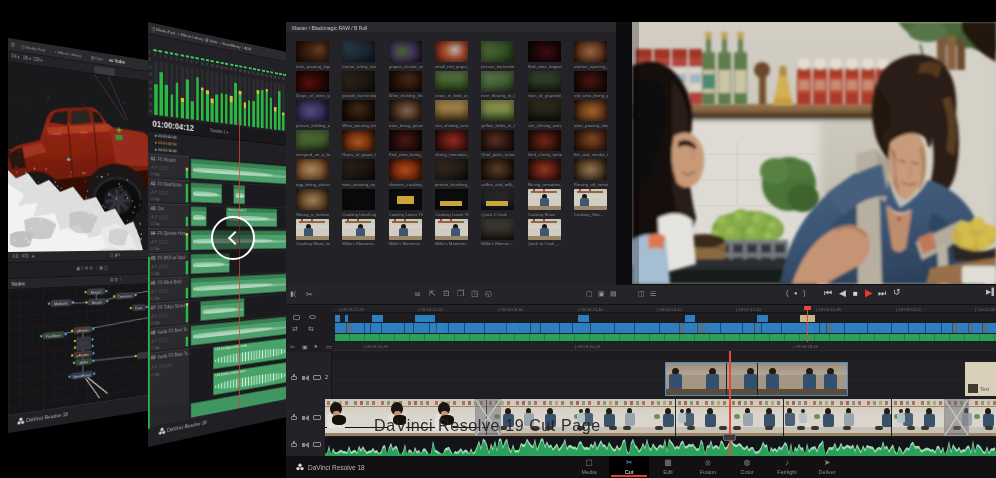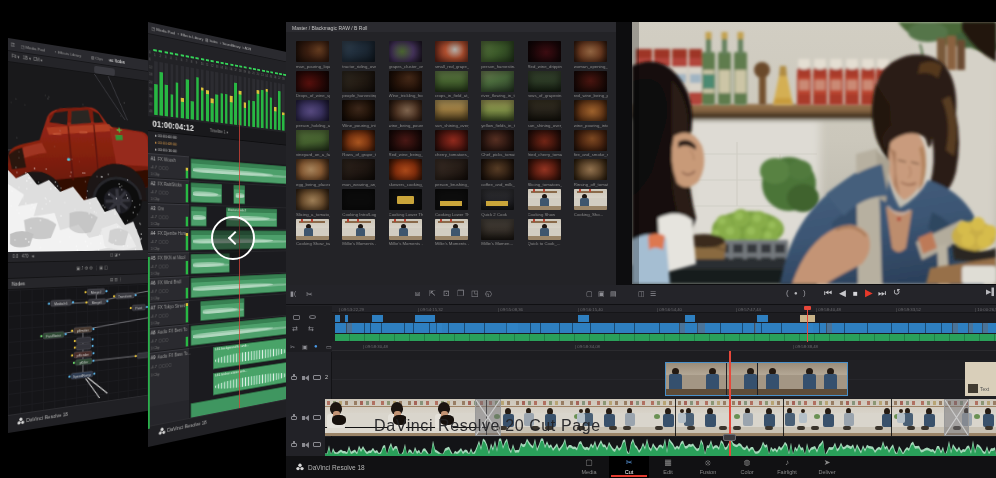--- a/index.html
+++ b/index.html
@@ -1469,21 +1469,21 @@
         <svg width="24" height="35" viewBox="0 0 24 35">
           <path d="M0 0 L24 35 M24 0 L0 35" stroke="#ccc" stroke-width="1.2"></path>
         </svg>
       </div>
       <div class="abs" style="left:619px;top:0;width:25px;height:37px;background:rgba(110,110,116,0.5);border:1px solid #999;">
         <svg width="23" height="35" viewBox="0 0 23 35">
           <path d="M0 0 L23 35 M23 0 L0 35" stroke="#ccc" stroke-width="1.2"></path>
         </svg>
       </div>
     </div>
-<div class="abs" style="left:88px;top:395px;font-size:16px;color:rgba(35,35,38,0.95);white-space:nowrap;letter-spacing:0.6px;">DaVinci Resolve 20 Cut Page</div>
+<div class="abs" style="left:88px;top:395px;font-size:16px;color:rgba(35,35,38,0.95);white-space:nowrap;letter-spacing:0.6px;">DaVinci Resolve 19 Cut Page</div>
 <div class="abs" style="left:39px;top:415px;width:671px;height:19px;background:#131417;overflow:hidden;">
       <svg width="671" height="19" viewBox="0 0 671 19">
         <polygon points="0,19 0,16.6 2,16.5 4,8.3 6,17.8 8,11.0 10,15.1 12,15.6 14,13.7 16,12.5 18,13.9 20,13.9 22,15.3 24,8.8 26,14.8 28,13.6 30,12.5 32,15.4 34,8.6 36,12.5 38,9.0 40,12.5 42,15.1 44,13.5 46,13.4 48,10.7 50,13.9 52,12.9 54,16.3 56,14.2 58,8.7 60,8.0 62,17.8 64,9.9 66,5.8 68,11.7 70,9.0 72,9.3 74,16.2 76,17.8 78,14.6 80,6.7 82,17.8 84,12.3 86,12.9 88,16.7 90,9.8 92,14.6 94,12.7 96,16.8 98,11.8 100,11.3 102,14.2 104,17.4 106,16.3 108,3.4 110,12.3 112,13.4 114,15.0 116,16.6 118,16.8 120,11.5 122,10.6 124,9.7 126,14.0 128,17.5 130,13.7 132,15.0 134,13.3 136,11.0 138,14.8 140,12.5 142,13.1 144,16.5 146,11.0 148,15.9 150,13.8 152,8.9 154,3.5 156,10.6 158,1.5 160,3.0 162,7.6 164,15.2 166,6.3 168,11.3 170,3.3 172,12.5 174,1.8 176,1.5 178,9.5 180,4.2 182,1.5 184,10.3 186,14.0 188,7.0 190,13.2 192,12.9 194,12.8 196,5.7 198,7.6 200,6.8 202,1.5 204,4.8 206,7.5 208,9.0 210,1.5 212,11.8 214,7.2 216,1.5 218,1.5 220,8.7 222,4.0 224,8.8 226,7.2 228,11.5 230,9.0 232,6.3 234,11.8 236,9.5 238,6.4 240,1.5 242,10.8 244,7.9 246,8.1 248,9.7 250,9.5 252,11.0 254,5.0 256,4.1 258,8.7 260,10.6 262,9.8 264,11.0 266,6.2 268,9.0 270,3.6 272,11.1 274,6.8 276,3.1 278,7.6 280,7.4 282,10.9 284,4.7 286,8.2 288,11.3 290,12.3 292,7.8 294,11.4 296,9.4 298,3.3 300,2.2 302,13.3 304,16.6 306,5.5 308,1.5 310,7.4 312,9.5 314,13.5 316,11.0 318,5.4 320,10.2 322,1.5 324,9.5 326,12.0 328,6.1 330,9.2 332,11.6 334,7.9 336,7.4 338,9.4 340,1.5 342,13.7 344,1.5 346,3.9 348,6.5 350,10.4 352,8.5 354,10.1 356,4.8 358,3.6 360,8.9 362,8.8 364,6.8 366,7.4 368,6.4 370,9.5 372,11.7 374,10.7 376,2.2 378,5.9 380,16.8 382,8.3 384,8.4 386,3.0 388,10.1 390,8.2 392,8.2 394,10.5 396,2.9 398,5.0 400,10.5 402,9.6 404,5.2 406,1.6 408,5.8 410,7.2 412,7.7 414,6.0 416,7.1 418,10.0 420,10.7 422,8.1 424,12.3 426,9.9 428,9.9 430,14.2 432,14.5 434,13.3 436,10.3 438,4.5 440,8.2 442,7.3 444,17.6 446,9.7 448,12.4 450,10.7 452,13.2 454,8.8 456,11.1 458,8.4 460,4.7 462,7.3 464,16.1 466,5.5 468,17.8 470,9.6 472,12.2 474,6.4 476,10.8 478,10.3 480,17.8 482,6.0 484,13.6 486,10.5 488,9.8 490,9.0 492,13.1 494,7.7 496,5.8 498,2.9 500,17.8 502,13.9 504,10.0 506,10.3 508,10.0 510,5.4 512,11.9 514,10.3 516,5.4 518,10.0 520,9.4 522,7.6 524,8.6 526,9.6 528,7.2 530,13.1 532,7.0 534,10.6 536,14.2 538,7.9 540,12.2 542,7.7 544,8.9 546,9.2 548,9.8 550,13.5 552,11.0 554,9.7 556,11.0 558,3.9 560,10.2 562,8.5 564,13.4 566,9.7 568,7.3 570,13.8 572,16.5 574,8.9 576,11.7 578,15.9 580,12.2 582,9.9 584,11.4 586,6.2 588,4.6 590,9.1 592,8.9 594,8.8 596,12.8 598,12.5 600,11.2 602,10.6 604,11.2 606,12.4 608,11.9 610,14.4 612,8.9 614,9.1 616,14.2 618,9.6 620,17.8 622,12.7 624,3.7 626,14.1 628,6.9 630,10.1 632,12.7 634,9.6 636,13.8 638,12.1 640,12.4 642,9.1 644,8.4 646,14.6 648,3.2 650,14.2 652,6.9 654,8.0 656,10.2 658,13.7 660,15.1 662,9.0 664,15.2 666,11.3 668,11.3 670,10.3 671,19" fill="#a5d8ba"></polygon>
         <polygon points="0,19 0,18.2 2,18.2 4,10.9 6,18.2 8,13.6 10,17.7 12,18.2 14,16.3 16,15.1 18,16.5 20,16.5 22,17.9 24,11.4 26,17.4 28,16.2 30,15.1 32,18.0 34,11.2 36,15.1 38,11.6 40,15.1 42,17.7 44,16.1 46,16.0 48,13.3 50,16.5 52,15.5 54,18.2 56,16.8 58,11.3 60,10.6 62,18.2 64,12.5 66,8.4 68,14.3 70,11.6 72,11.9 74,18.2 76,18.2 78,17.2 80,9.3 82,18.2 84,14.9 86,15.5 88,18.2 90,12.4 92,17.2 94,15.3 96,18.2 98,14.4 100,13.9 102,16.8 104,18.2 106,18.2 108,6.0 110,14.9 112,16.0 114,17.6 116,18.2 118,18.2 120,14.1 122,13.2 124,12.3 126,16.6 128,18.2 130,16.3 132,17.6 134,15.9 136,13.6 138,17.4 140,15.1 142,15.7 144,18.2 146,13.6 148,18.2 150,16.4 152,11.5 154,6.1 156,13.2 158,4.1 160,5.6 162,10.2 164,17.8 166,8.9 168,13.9 170,5.9 172,15.1 174,4.4 176,4.1 178,12.1 180,6.8 182,4.1 184,12.9 186,16.6 188,9.6 190,15.8 192,15.5 194,15.4 196,8.3 198,10.2 200,9.4 202,4.1 204,7.4 206,10.1 208,11.6 210,4.1 212,14.4 214,9.8 216,4.1 218,4.1 220,11.3 222,6.6 224,11.4 226,9.8 228,14.1 230,11.6 232,8.9 234,14.4 236,12.1 238,9.0 240,4.1 242,13.4 244,10.5 246,10.7 248,12.3 250,12.1 252,13.6 254,7.6 256,6.7 258,11.3 260,13.2 262,12.4 264,13.6 266,8.8 268,11.6 270,6.2 272,13.7 274,9.4 276,5.7 278,10.2 280,10.0 282,13.5 284,7.3 286,10.8 288,13.9 290,14.9 292,10.4 294,14.0 296,12.0 298,5.9 300,4.8 302,15.9 304,18.2 306,8.1 308,4.1 310,10.0 312,12.1 314,16.1 316,13.6 318,8.0 320,12.8 322,4.1 324,12.1 326,14.6 328,8.7 330,11.8 332,14.2 334,10.5 336,10.0 338,12.0 340,4.1 342,16.3 344,4.1 346,6.5 348,9.1 350,13.0 352,11.1 354,12.7 356,7.4 358,6.2 360,11.5 362,11.4 364,9.4 366,10.0 368,9.0 370,12.1 372,14.3 374,13.3 376,4.8 378,8.5 380,18.2 382,10.9 384,11.0 386,5.6 388,12.7 390,10.8 392,10.8 394,13.1 396,5.5 398,7.6 400,13.1 402,12.2 404,7.8 406,4.2 408,8.4 410,9.8 412,10.3 414,8.6 416,9.7 418,12.6 420,13.3 422,10.7 424,14.9 426,12.5 428,12.5 430,16.8 432,17.1 434,15.9 436,12.9 438,7.1 440,10.8 442,9.9 444,18.2 446,12.3 448,15.0 450,13.3 452,15.8 454,11.4 456,13.7 458,11.0 460,7.3 462,9.9 464,18.2 466,8.1 468,18.2 470,12.2 472,14.8 474,9.0 476,13.4 478,12.9 480,18.2 482,8.6 484,16.2 486,13.1 488,12.4 490,11.6 492,15.7 494,10.3 496,8.4 498,5.5 500,18.2 502,16.5 504,12.6 506,12.9 508,12.6 510,8.0 512,14.5 514,12.9 516,8.0 518,12.6 520,12.0 522,10.2 524,11.2 526,12.2 528,9.8 530,15.7 532,9.6 534,13.2 536,16.8 538,10.5 540,14.8 542,10.3 544,11.5 546,11.8 548,12.4 550,16.1 552,13.6 554,12.3 556,13.6 558,6.5 560,12.8 562,11.1 564,16.0 566,12.3 568,9.9 570,16.4 572,18.2 574,11.5 576,14.3 578,18.2 580,14.8 582,12.5 584,14.0 586,8.8 588,7.2 590,11.7 592,11.5 594,11.4 596,15.4 598,15.1 600,13.8 602,13.2 604,13.8 606,15.0 608,14.5 610,17.0 612,11.5 614,11.7 616,16.8 618,12.2 620,18.2 622,15.3 624,6.3 626,16.7 628,9.5 630,12.7 632,15.3 634,12.2 636,16.4 638,14.7 640,15.0 642,11.7 644,11.0 646,17.2 648,5.8 650,16.8 652,9.5 654,10.6 656,12.8 658,16.3 660,17.7 662,11.6 664,17.8 666,13.9 668,13.9 670,12.9 671,19" fill="#2aa05a"></polygon>
         <rect x="0" y="16.8" width="671" height="2.2" fill="#2aa05a"></rect>
       </svg>
     </div>
 <div class="abs" style="left:443px;top:329px;width:1.5px;height:105px;background:#e8473a;"></div>
 <div class="abs" style="left:437px;top:412px;width:13px;height:7px;background:#3a3a3e;border:1px solid #6a6a70;border-radius:2px;"></div>
 <div class="abs" style="left:0;top:434px;width:710px;height:22px;background:#111113;">

